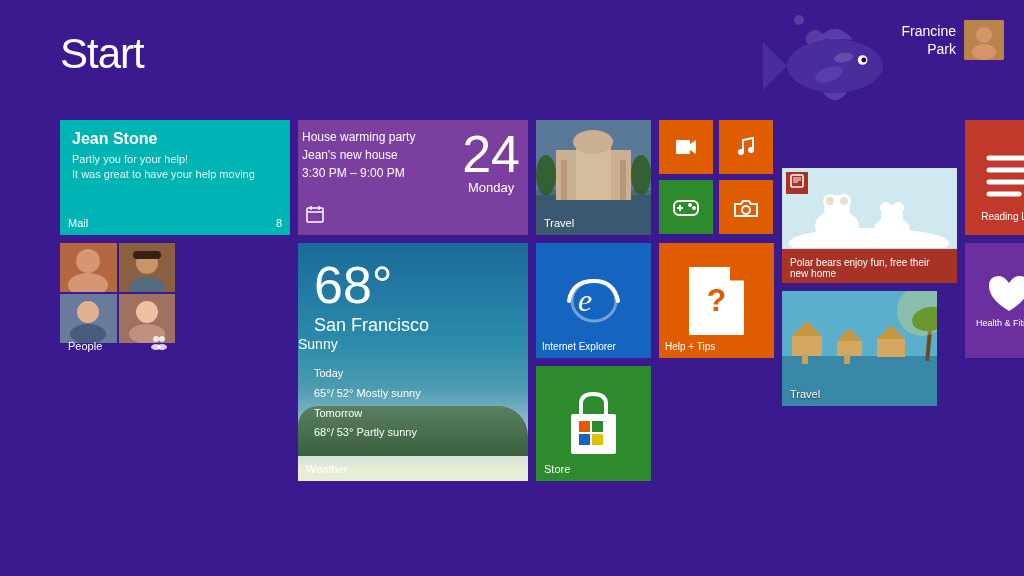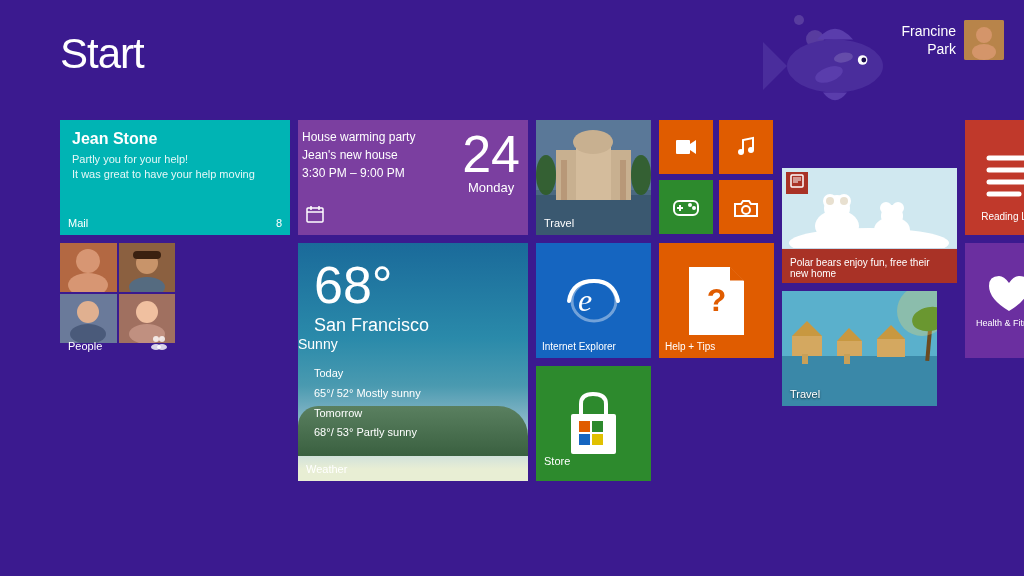--- a/index.html
+++ b/index.html
@@ -527,21 +527,21 @@
 
         <rect x="10" y="25" width="45" height="40" rx="2" fill="white"></rect>
 
         <path d="M20,25 L20,15 Q20,5 32,5 Q45,5 45,15 L45,25" fill="none" stroke="white" stroke-width="4"></path>
 
         <rect x="18" y="32" width="11" height="11" fill="#e05c00"></rect>
         <rect x="31" y="32" width="11" height="11" fill="#2d8a2d"></rect>
         <rect x="18" y="45" width="11" height="11" fill="#1565C0"></rect>
         <rect x="31" y="45" width="11" height="11" fill="#e0c000"></rect>
       </svg>
-      <div style="position:absolute;bottom:14px;left:8px;font-size:11px;color:white;">Store</div>
+      <div style="position:absolute;bottom:6px;left:8px;font-size:11px;color:white;">Store</div>
     </div>
   </div>
 
   <div class="column-group">
 
     <div class="news-tile tile" style="width:175px;height:115px;background:#a93226;position:relative;overflow:hidden;margin-top:48px;">
 
       <div style="position:absolute;top:0;left:0;width:100%;height:70%;background:linear-gradient(to bottom,#e8f0f8,#c8d8e8);">
         <svg width="175" height="80" viewBox="0 0 175 80">
           <rect width="175" height="80" fill="#d0e8f0"></rect>

